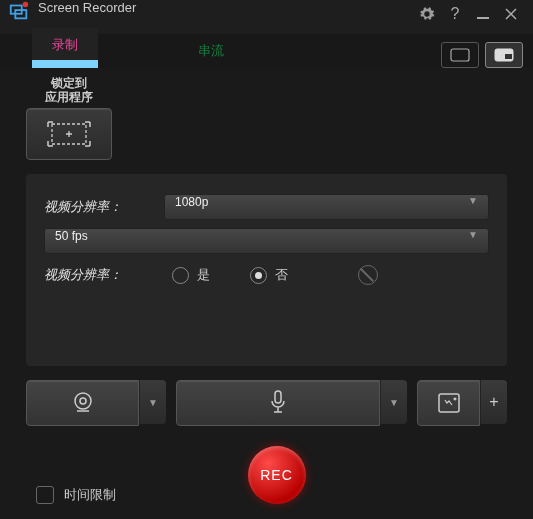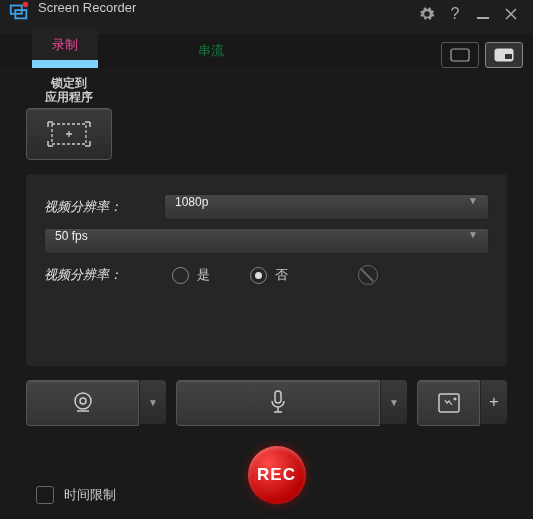--- a/index.html
+++ b/index.html
@@ -185,21 +185,21 @@
     padding: 20px 22px 0 22px;
   }
   .chk {
     width:16px;height:16px;border:1.5px solid #666;border-radius:3px;margin-right:10px;
   }
   .rec-btn {
     width:58px;height:58px;border-radius:50%;
     background: radial-gradient(circle at 35% 30%, #ff4a4a, #b80000 70%);
     box-shadow: 0 0 10px rgba(255,0,0,0.4), inset 0 2px 4px rgba(255,255,255,0.3);
     display:flex;align-items:center;justify-content:center;
-    color:#fff;font-weight:bold;font-size:17px;letter-spacing:1px;
+    color:#fff;font-weight:normal;font-size:14px;letter-spacing:1px;
     margin-left:auto;margin-right:auto;
     position:relative;left:-30px;
   }
 </style>
 </head>
 <body>
 
 <div class="titlebar">
   <span class="app-icon">
     <svg viewBox="0 0 24 24" width="22" height="22">

